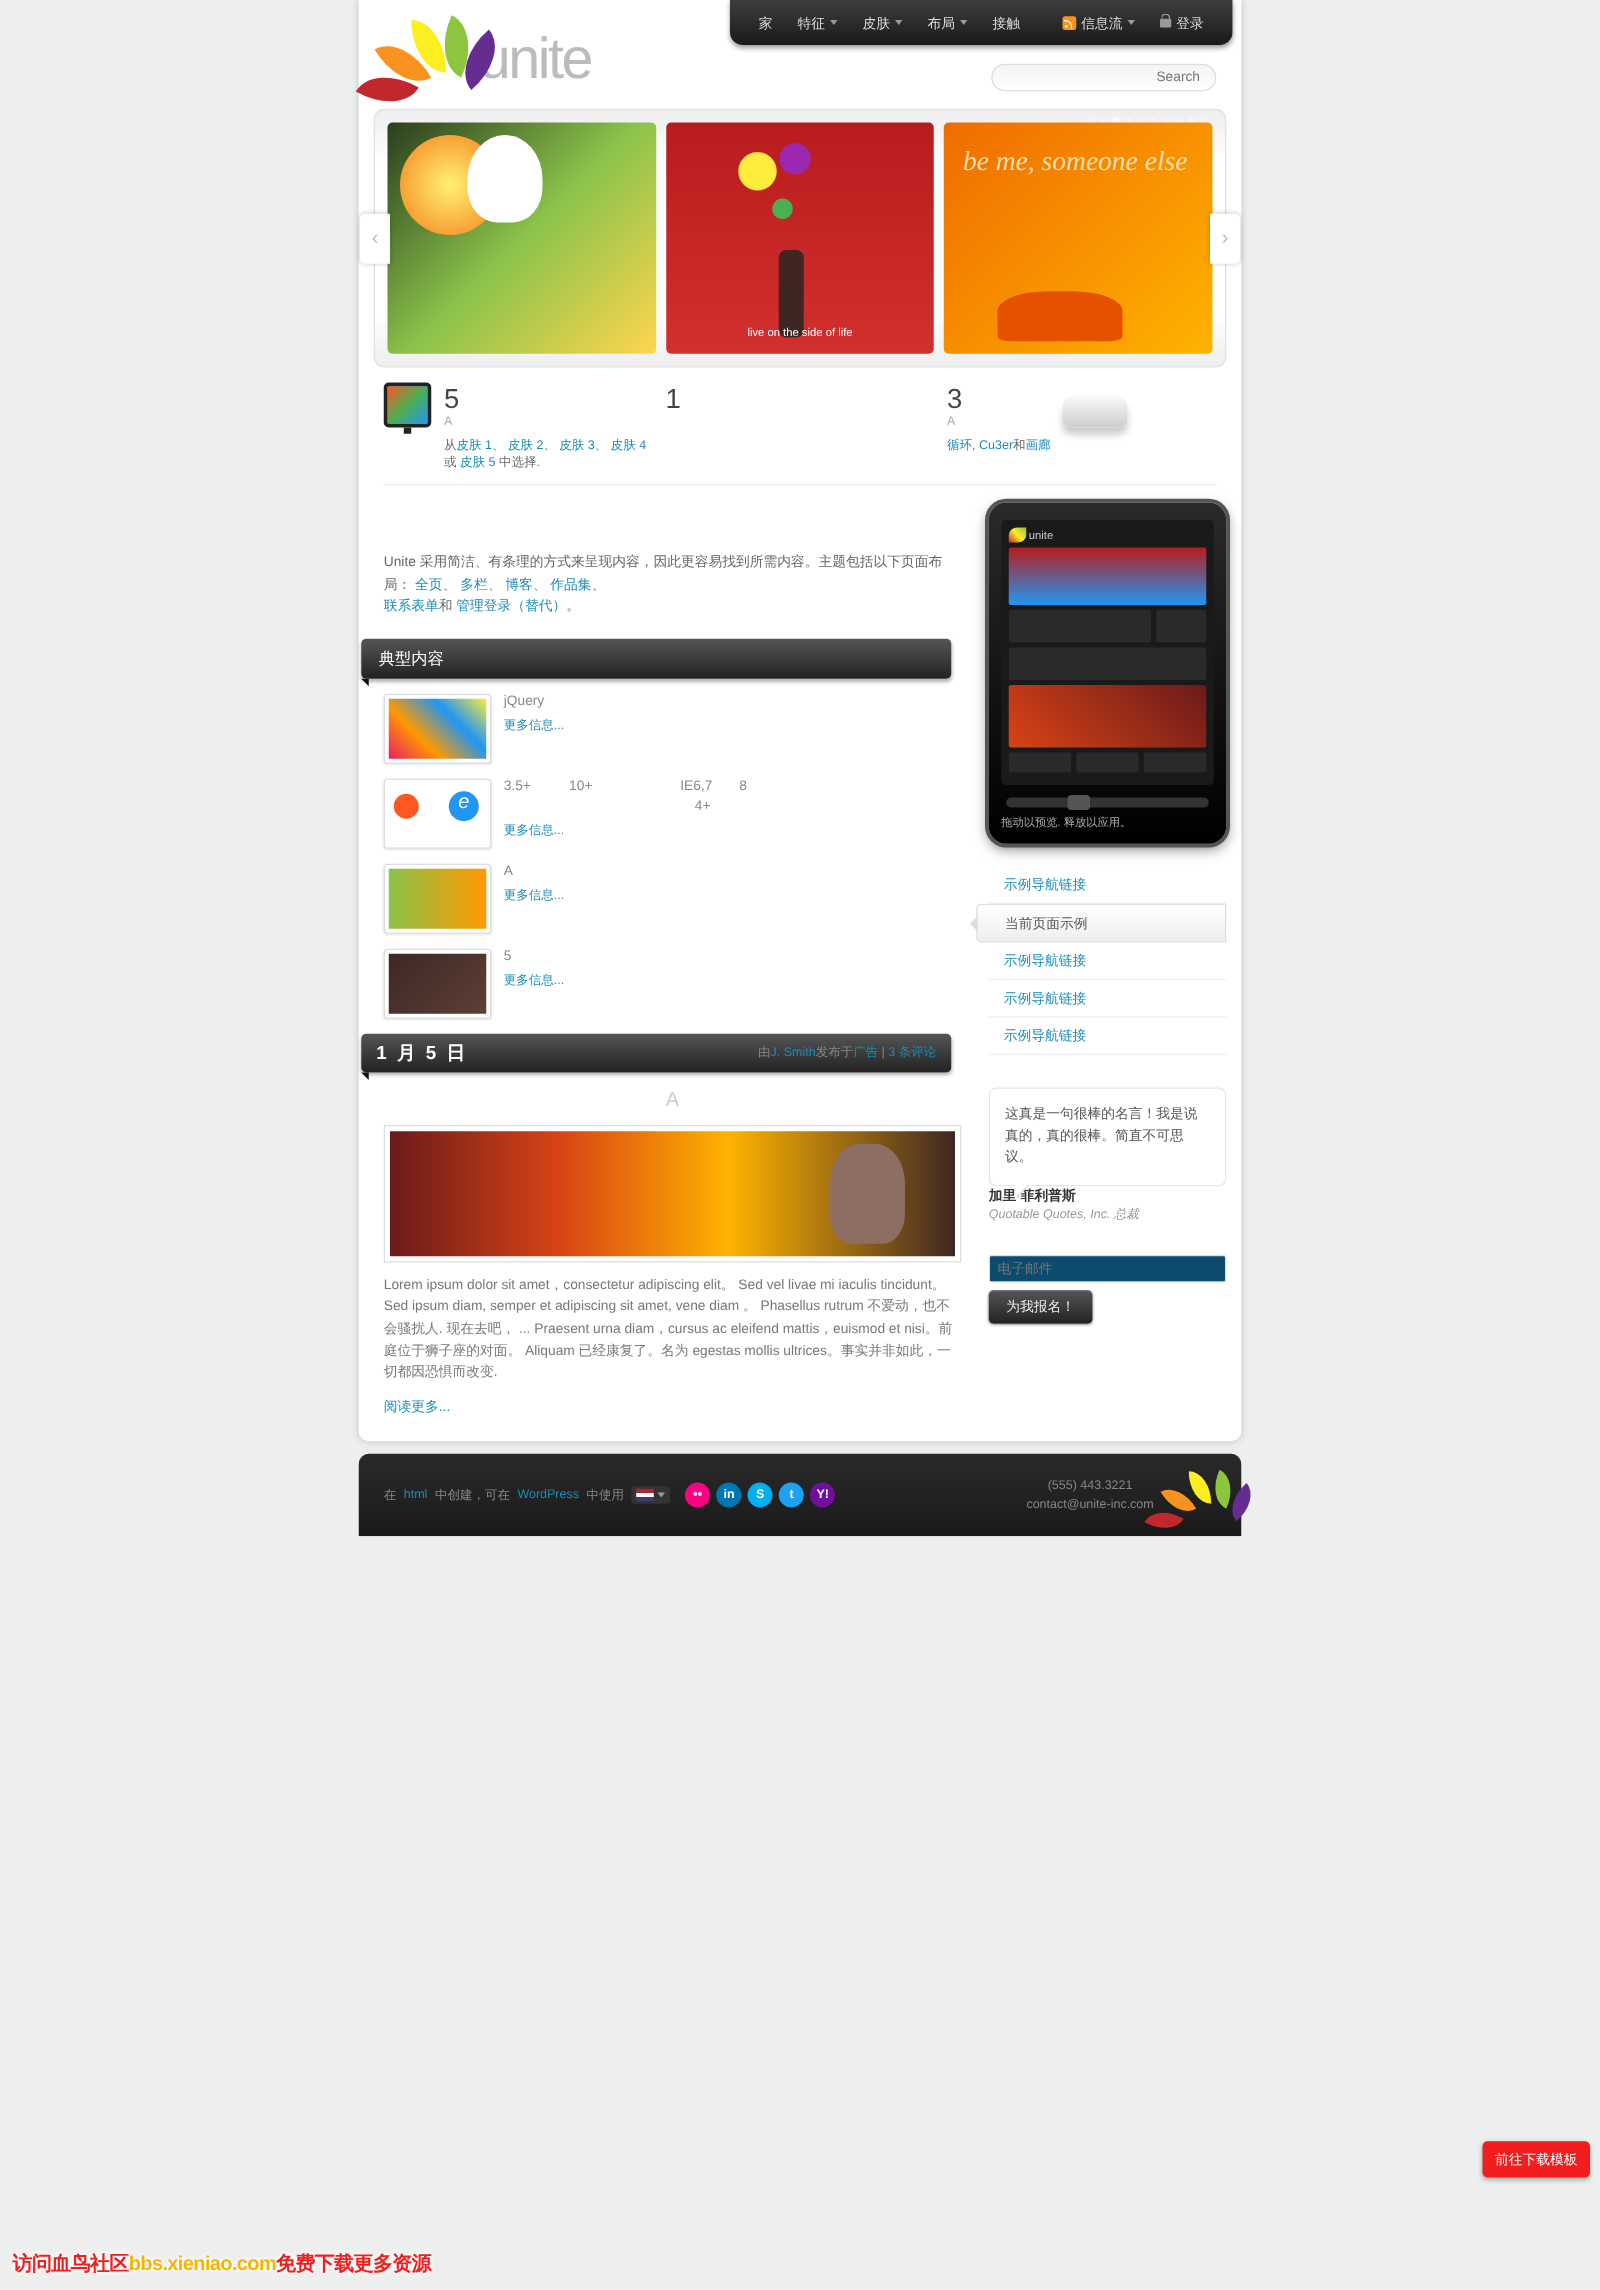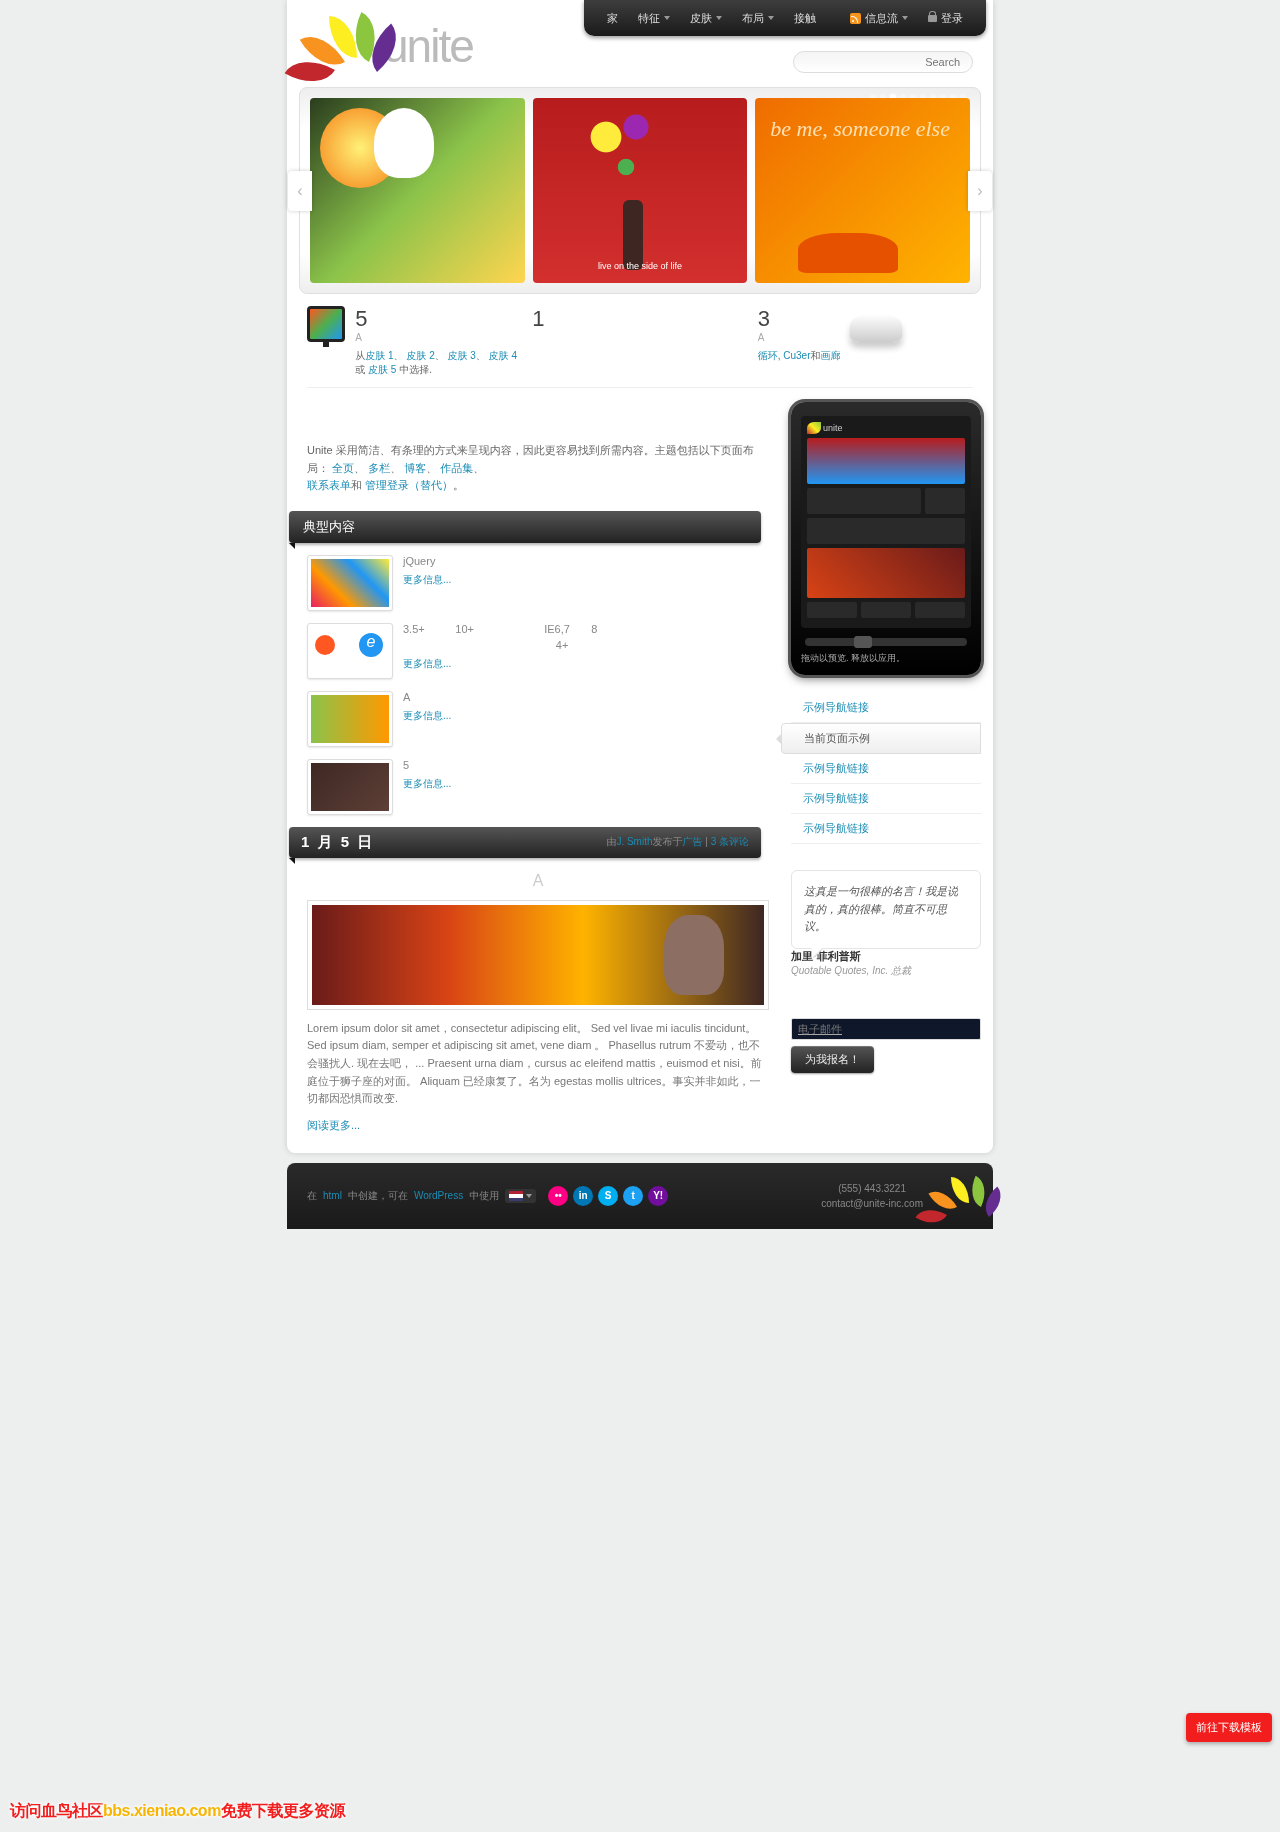--- a/index.html
+++ b/index.html
@@ -109,27 +109,27 @@
 .phone-slider{margin:10px 4px 4px;height:8px;background:#333;border-radius:4px;position:relative;}
 .phone-slider::before{content:"";position:absolute;left:30%;top:-2px;width:18px;height:12px;background:#555;border-radius:3px;}
 .phone-cap{text-align:left;color:#aaa;font-size:9px;margin-top:6px;}
 .spacer30{height:30px;}
 
 .subnav { margin-top:18px; }
 .subnav-item { display:block; padding:7px 12px; font-size:11px; border-bottom:1px solid #eee; position:relative; cursor:pointer;}
 .subnav-item.active { background:linear-gradient(#fff,#eee); color:#555; border:1px solid #ddd; border-radius:4px 0 0 4px; margin-left:-10px; padding-left:22px;}
 .subnav-item.active::before{content:"";position:absolute;left:-6px;top:50%;margin-top:-6px;border-top:6px solid transparent;border-bottom:6px solid transparent;border-right:6px solid #ddd;}
 
-.quote-box { background:#fff; border:1px solid #e5e5e5; border-radius:6px; padding:12px; font-size:11px; font-style:italic; color:#555; line-height:1.6; margin-top:26px; position:relative;}
+.quote-box { background:#fff; border:1px solid #e5e5e5; border-radius:6px; padding:12px; font-size:11px; color:#555; line-height:1.6; margin-top:26px; position:relative;}
 .quote-box::after{content:"";position:absolute;left:20px;bottom:-10px;border-top:10px solid #fff;border-right:10px solid transparent;filter:drop-shadow(1px 1px 0 #e5e5e5);}
 .quote-by{margin-top:0;font-size:11px;}
 .quote-by b{color:#333;}
 .quote-by i{color:#999;font-size:10px;}
 
-.email-in{width:100%;border:1px solid #ddd;background:#0f172a;padding:4px 6px;font-size:11px;color:#aaa;margin-top:40px;border-radius:2px;text-decoration:underline;}
+.email-in{width:100%;border:1px solid #ddd;background:#0c4a6e;padding:4px 6px;font-size:11px;color:#aaa;margin-top:26px;border-radius:2px;}
 .signup-btn{margin-top:6px;background:linear-gradient(#555,#222);color:#eee;border:0;padding:6px 14px;font-size:11px;border-radius:4px;cursor:pointer;box-shadow:inset 0 1px 0 rgba(255,255,255,.2),0 1px 2px rgba(0,0,0,.4);font-family:Liberation Mono, monospace;}
 
 
 .footer { width:706px; margin:10px auto 0; background:linear-gradient(#2a2a2a,#1a1a1a); border-radius:8px 8px 0 0; padding:18px 20px; display:flex; justify-content:space-between; color:#888; font-size:10px; }
 .footer .left{display:flex;align-items:center;gap:6px;flex-wrap:wrap;}
 .lang-chip{background:#333;border-radius:3px;padding:2px 4px;display:flex;align-items:center;gap:3px;cursor:pointer;}
 .flag{width:14px;height:10px;background:linear-gradient(#b22234 33%,#fff 33% 66%,#3c3b6e 66%);}
 .socials{display:flex;gap:5px;margin-left:6px;}
 .soc{width:20px;height:20px;border-radius:50%;display:flex;align-items:center;justify-content:center;color:#fff;font-size:10px;font-weight:bold;cursor:pointer;}
 .s-fl{background:#ff0084;}

